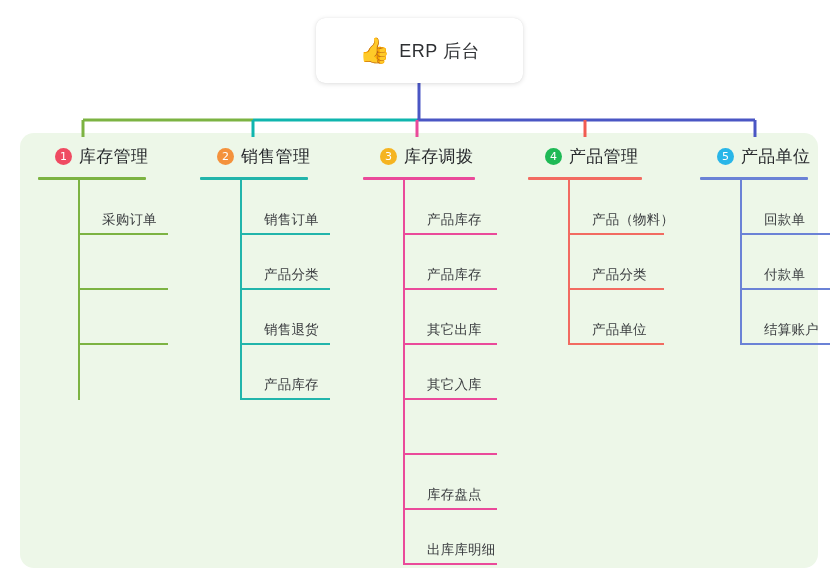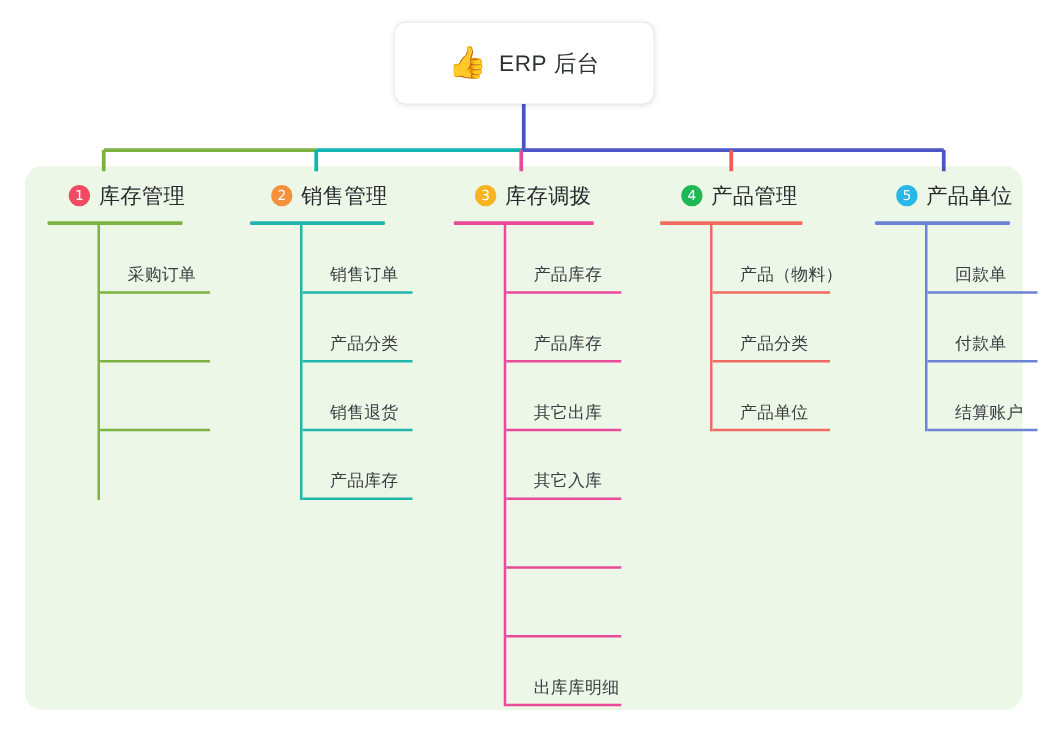--- a/index.html
+++ b/index.html
@@ -239,20 +239,21 @@
             <div class="leaf-rule" style="background: rgb(234, 74, 154); width: 92px;"></div>
           </div>
           <div class="leaf">
             <div class="leaf-label">其它入库</div>
             <div class="leaf-rule" style="background: rgb(234, 74, 154); width: 92px;"></div>
           </div>
           <div class="leaf">
             <div class="leaf-rule" style="background: rgb(234, 74, 154); width: 92px;"></div>
           </div>
           <div class="leaf">
+            <div class="leaf-label">库存盘点</div>
             <div class="leaf-rule" style="background: rgb(234, 74, 154); width: 92px;"></div>
           </div>
           <div class="leaf">
             <div class="leaf-label">出库库明细</div>
             <div class="leaf-rule" style="background: rgb(234, 74, 154); width: 92px;"></div>
           </div>
         </div>
       </div>
       <div class="column" style="left: 528px; width: 160px;">
         <div class="col-head">

